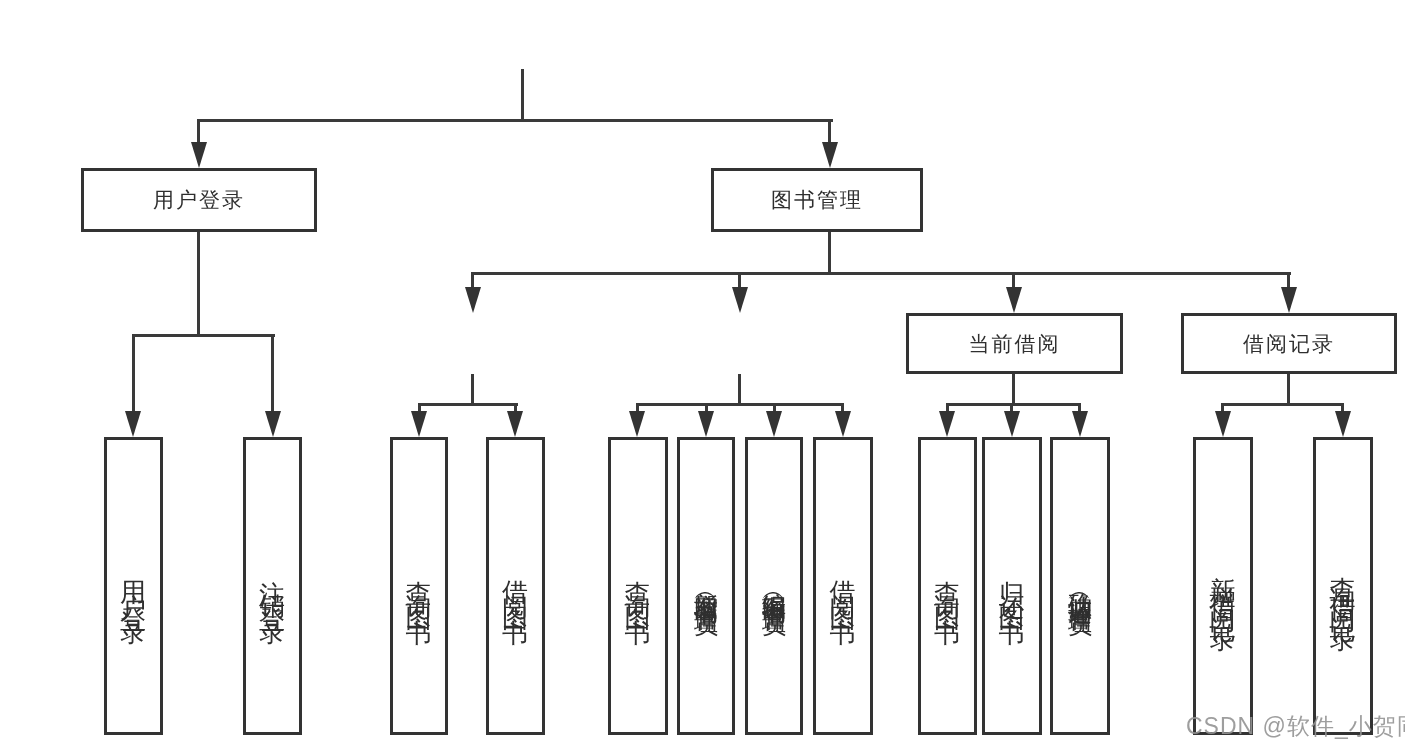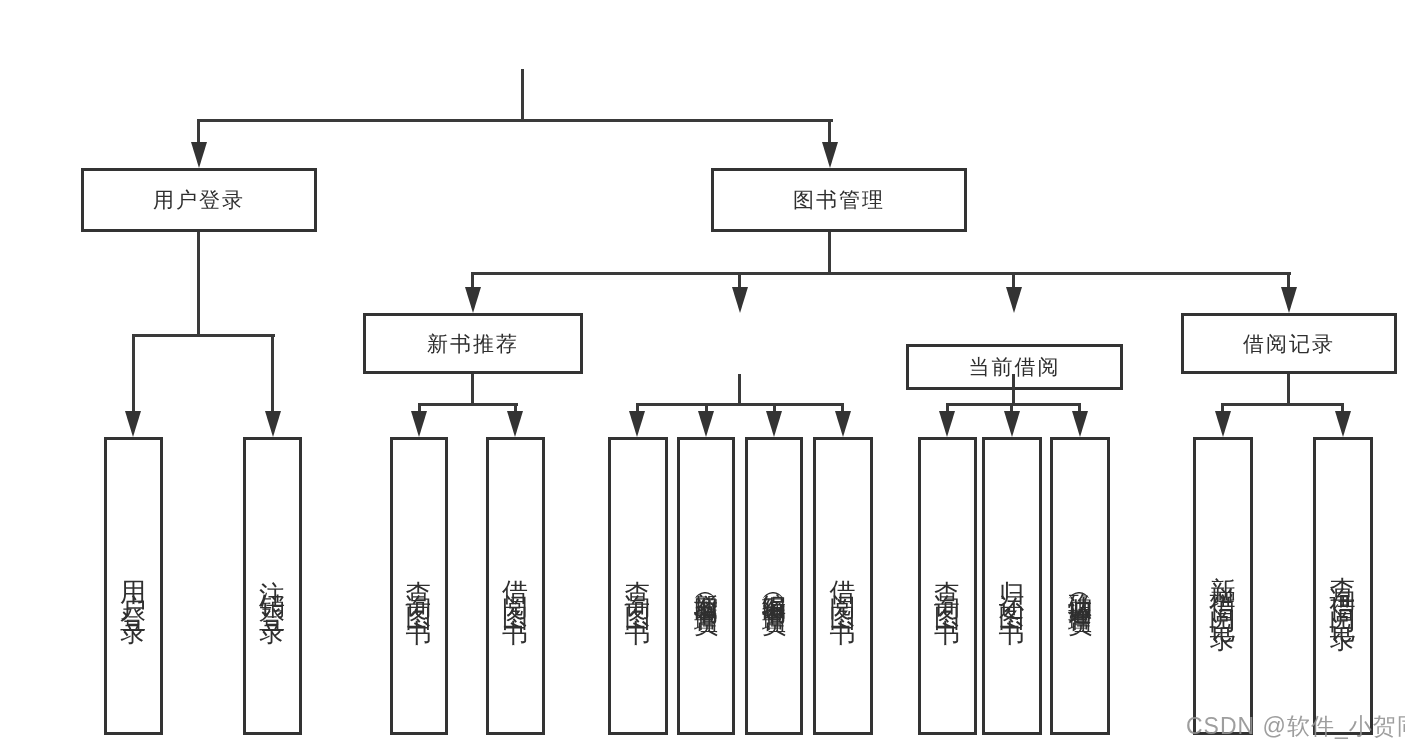--- a/index.html
+++ b/index.html
@@ -59,21 +59,21 @@
   <div class="v" style="left:521px;top:69px;height:53px;"></div>
   <div class="h" style="left:197px;top:119px;width:636px;"></div>
   <div class="v" style="left:197px;top:119px;height:25px;"></div>
   <div class="a" style="left:199px;top:142px;"></div>
   <div class="v" style="left:828px;top:119px;height:25px;"></div>
   <div class="a" style="left:830px;top:142px;"></div>
 
   <div class="box hbox" style="left:81px;top:168px;width:236px;height:64px;">
     <span>用户登录</span>
   </div>
-  <div class="box hbox" style="left:711px;top:168px;width:256px;height:64px;justify-content:center;">
+  <div class="box hbox" style="left:711px;top:168px;width:212px;height:64px;justify-content:center;">
     <span>图书管理</span>
   </div>
 
   <div class="v" style="left:197px;top:232px;height:105px;"></div>
   <div class="h" style="left:132px;top:334px;width:143px;"></div>
   <div class="v" style="left:132px;top:334px;height:78px;"></div>
   <div class="a" style="left:133px;top:411px;"></div>
   <div class="v" style="left:271px;top:334px;height:78px;"></div>
   <div class="a" style="left:273px;top:411px;"></div>
 
@@ -81,24 +81,21 @@
   <div class="h" style="left:471px;top:272px;width:820px;"></div>
   <div class="v" style="left:471px;top:272px;height:16px;"></div>
   <div class="a" style="left:473px;top:287px;"></div>
   <div class="v" style="left:738px;top:272px;height:16px;"></div>
   <div class="a" style="left:740px;top:287px;"></div>
   <div class="v" style="left:1012px;top:272px;height:16px;"></div>
   <div class="a" style="left:1014px;top:287px;"></div>
   <div class="v" style="left:1287px;top:272px;height:16px;"></div>
   <div class="a" style="left:1289px;top:287px;"></div>
 
-  <div class="box hbox" style="left:363px;top:313px;width:220px;height:61px;">
-    <span>新书推荐</span>
-  </div>
-  <div class="box hbox" style="left:906px;top:313px;width:217px;height:46px;margin-top:31px;">
+  <div class="box hbox" style="left:906px;top:313px;width:217px;height:61px;">
     <span>当前借阅</span>
   </div>
   <div class="box hbox" style="left:1181px;top:313px;width:216px;height:61px;">
     <span>借阅记录</span>
   </div>
 
   <div class="v" style="left:471px;top:374px;height:32px;"></div>
   <div class="h" style="left:418px;top:403px;width:100px;"></div>
   <div class="v" style="left:418px;top:403px;height:10px;"></div>
   <div class="a" style="left:419px;top:411px;"></div>

